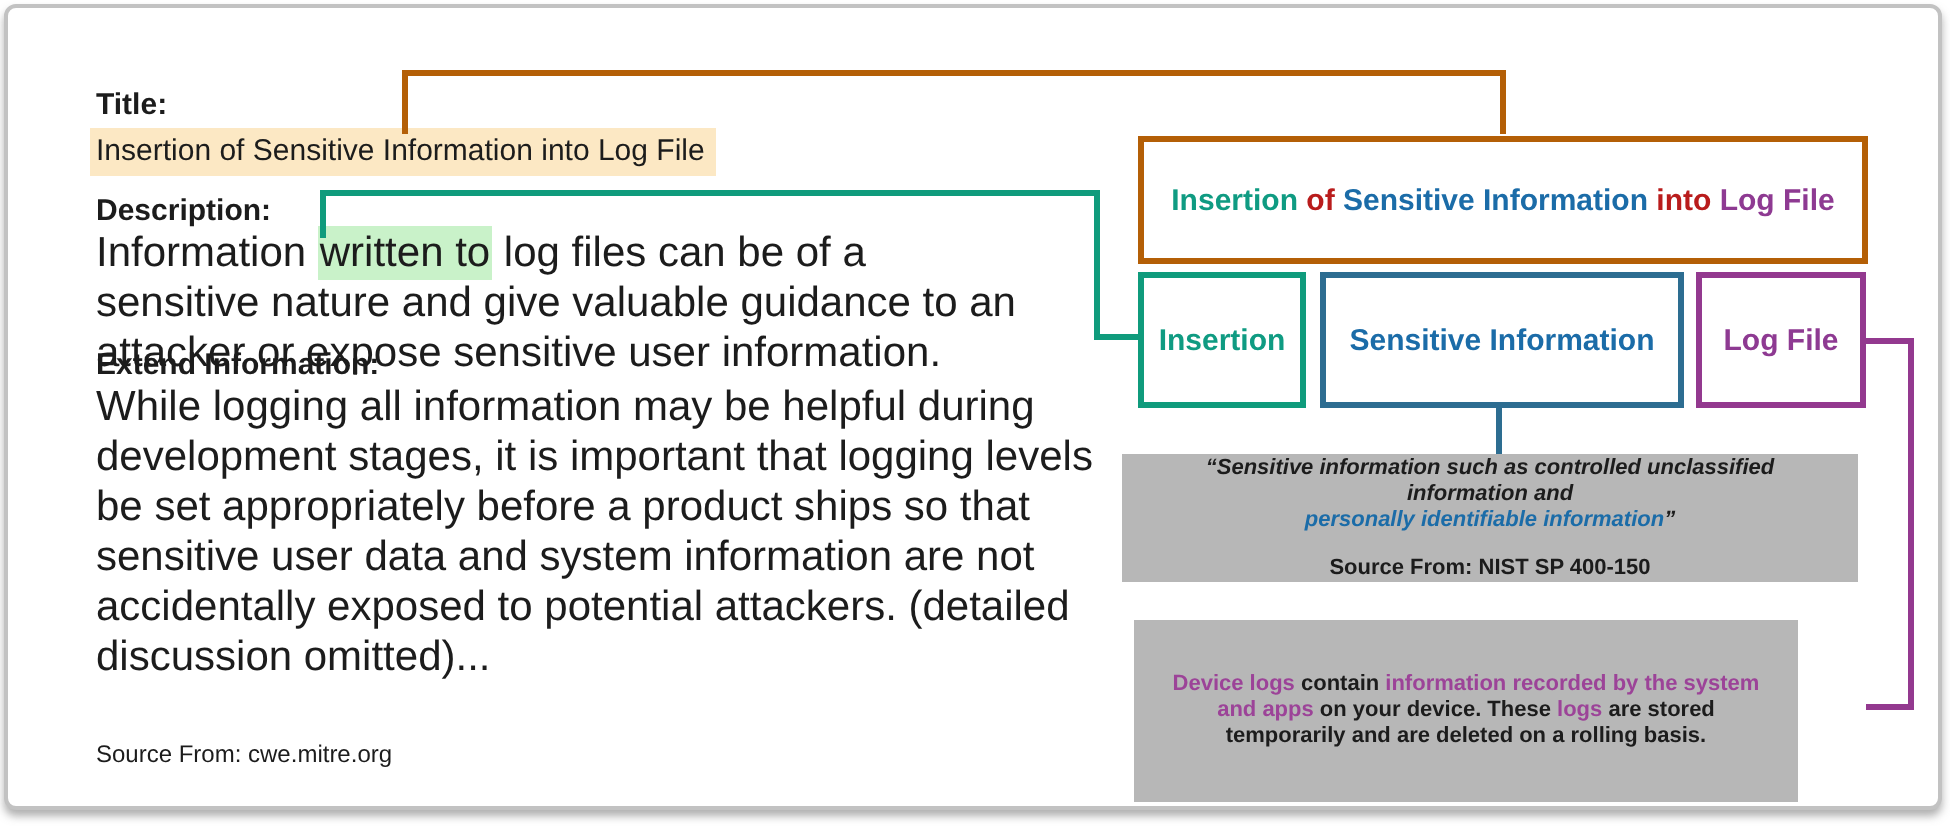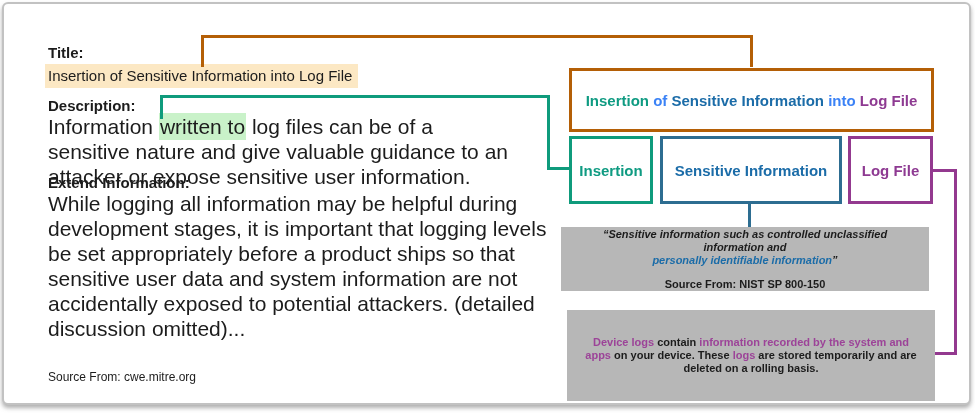--- a/index.html
+++ b/index.html
@@ -19,21 +19,21 @@
   .src-small{font-size:12px;color:#1c1c1c;}
   
   .term-box{display:flex;align-items:center;justify-content:center;background:#fff;}
   .topbox{border:3px solid #b45f06;font-weight:bold;font-size:15px;}
   .box-green{border:3px solid #0f9b7c;color:#0f9b82;font-weight:bold;font-size:15px;}
   .box-blue{border:3px solid #2d6d91;color:#1b6ca8;font-weight:bold;font-size:15px;}
   .box-purple{border:3px solid #93398f;color:#8e3a92;font-weight:bold;font-size:15px;}
   .seg-green{color:#0f9b82;}
   .seg-blue{color:#1b6ca8;}
   .seg-purple{color:#8e3a92;}
-  .seg-black{color:#3b82f6;}
+  .seg-black{color:#b91c1c;}
   
   .graybox{background:#b7b7b7;display:flex;flex-direction:column;align-items:center;justify-content:center;text-align:center;padding:4px 12px;}
   .graybox .quote{font-size:11px;line-height:13px;font-weight:bold;font-style:italic;color:#1c1c1c;}
   .graybox .quote .q-blue{color:#1b6ca8;}
   .graybox .gtext{font-size:11px;line-height:13px;font-weight:bold;color:#1c1c1c;}
   .graybox .gtext .g-purple{color:#9c4398;}
   .graybox .gsrc{font-size:11px;line-height:13px;font-weight:bold;color:#1c1c1c;margin-top:11px;}
   
   .conn{position:absolute;pointer-events:none;}
 </style>
@@ -72,20 +72,20 @@
   </div>
   <div class="abs term-box box-blue" style="left:656px;top:132px;width:182px;height:68px;">
     <span>Sensitive Information</span>
   </div>
   <div class="abs term-box box-purple" style="left:844px;top:132px;width:85px;height:68px;">
     <span>Log File</span>
   </div>
 
   <div class="abs graybox" style="left:557px;top:223px;width:368px;height:64px;">
     <div class="quote"><span>“Sensitive information such as controlled unclassified information and</span><br><span class="q-blue">personally identifiable information</span><span>”</span></div>
-    <div class="gsrc">Source From: NIST SP 800-150</div>
+    <div class="gsrc">Source From: NIST SP 400-150</div>
   </div>
 
-  <div class="abs graybox" style="left:563px;top:306px;width:368px;height:91px;">
+  <div class="abs graybox" style="left:563px;top:306px;width:332px;height:91px;">
     <div class="gtext"><span class="g-purple">Device logs</span><span> contain </span><span class="g-purple">information recorded by the system and apps</span><span> on your device. These </span><span class="g-purple">logs</span><span> are stored temporarily and are deleted on a rolling basis.</span></div>
   </div>
 
 </div>
 
 </body></html>

